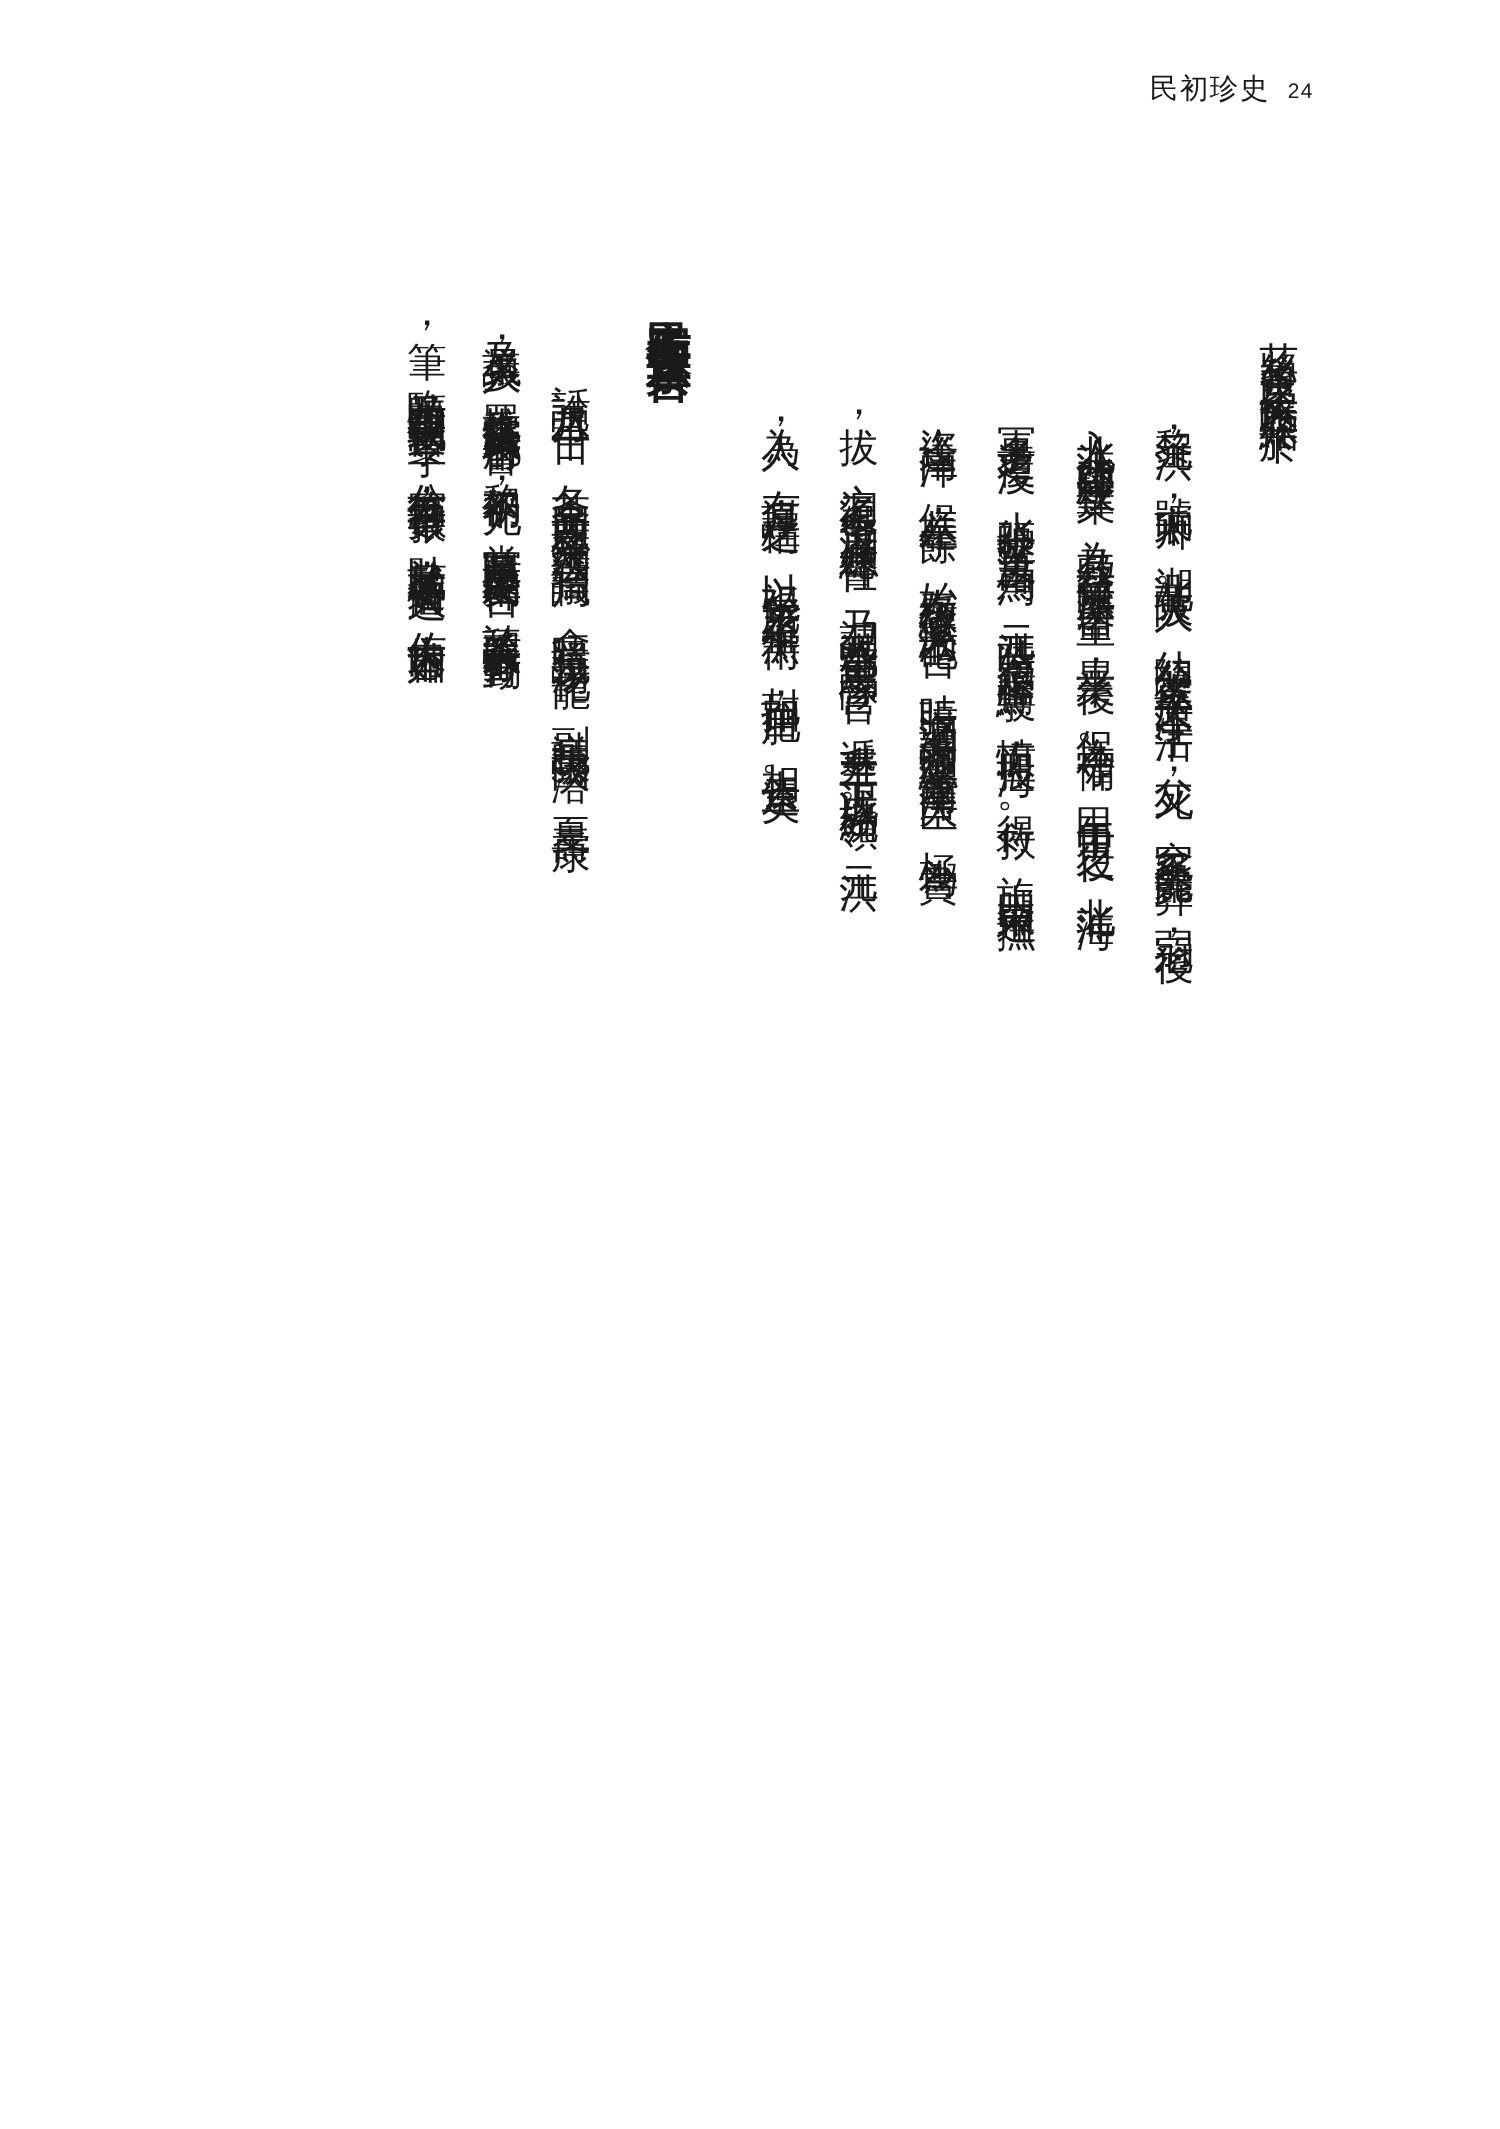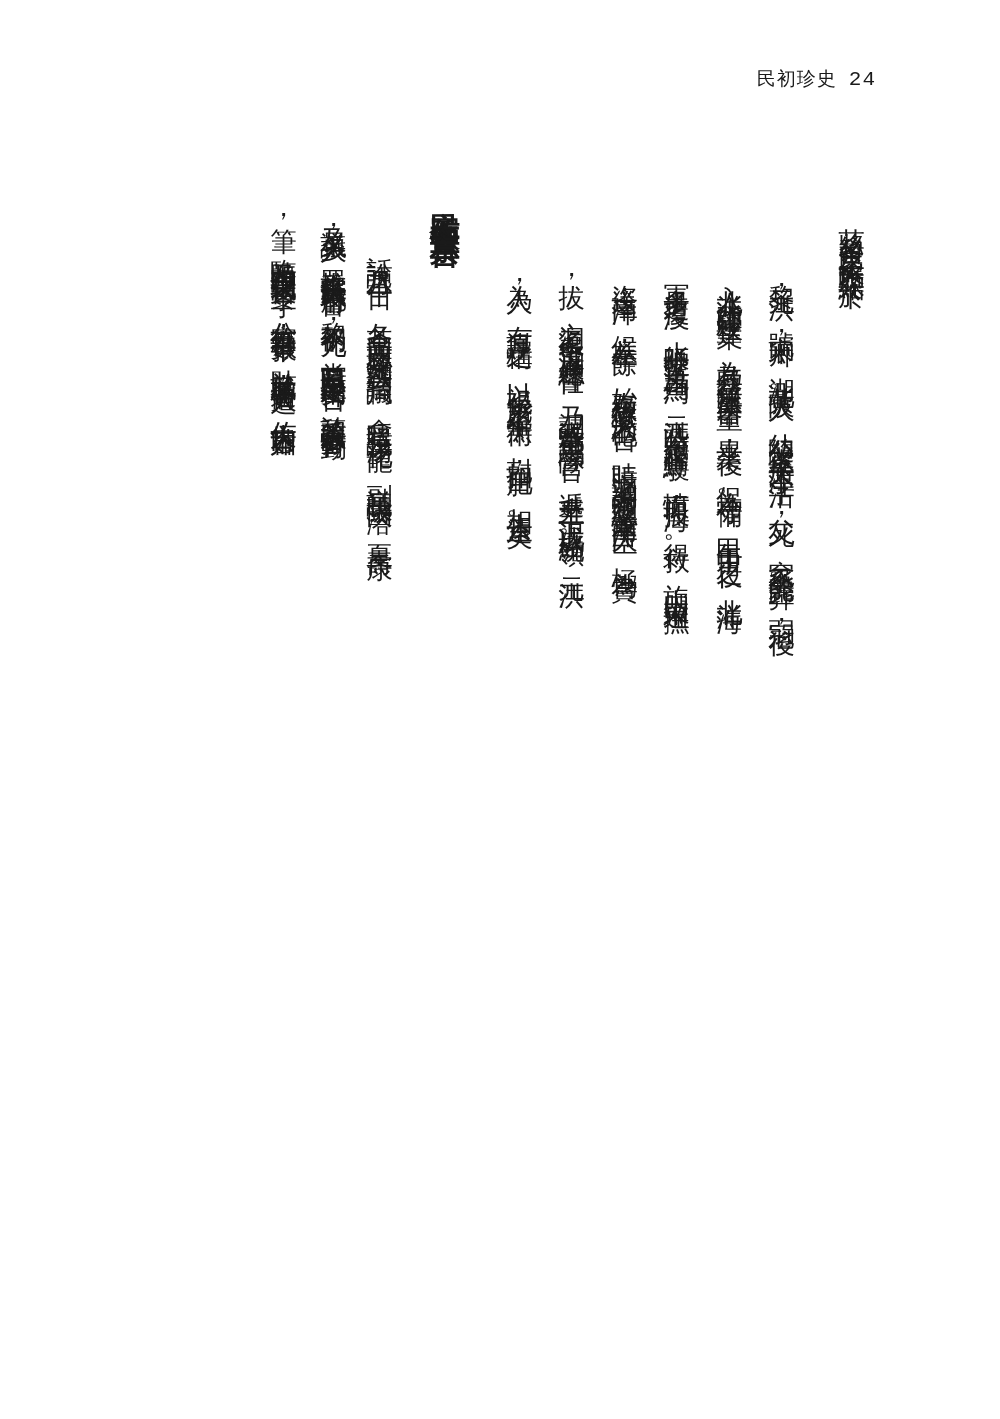--- a/index.html
+++ b/index.html
@@ -1,22 +1,22 @@
 <!DOCTYPE html>
 <html><head>
 <meta charset="utf-8">
 <style>
   html, body { margin: 0; padding: 0; background: #ffffff; }
   body { width: 1000px; height: 1419px; position: relative; overflow: hidden; color: #1a1a1a; }
   .header {
-    position: absolute; top: 66px; right: 124px;
+    position: absolute; top: 46px; right: 124px;
     font-family: "DejaVu Serif", serif; font-size: 19px; letter-spacing: 1px;
     display: flex; gap: 12px; align-items: baseline;
   }
-  .page-num { font-family: Liberation Mono, monospace; font-size: 21px; }
+  .page-num { font-family: Liberation Sans, sans-serif; font-size: 14px; }
   .col {
     position: absolute;
     writing-mode: vertical-rl;
     font-family: "DejaVu Serif", serif;
     font-size: 26.5px;
     line-height: 1;
     letter-spacing: 4.9px;
     white-space: nowrap;
   }
   .col.title {

